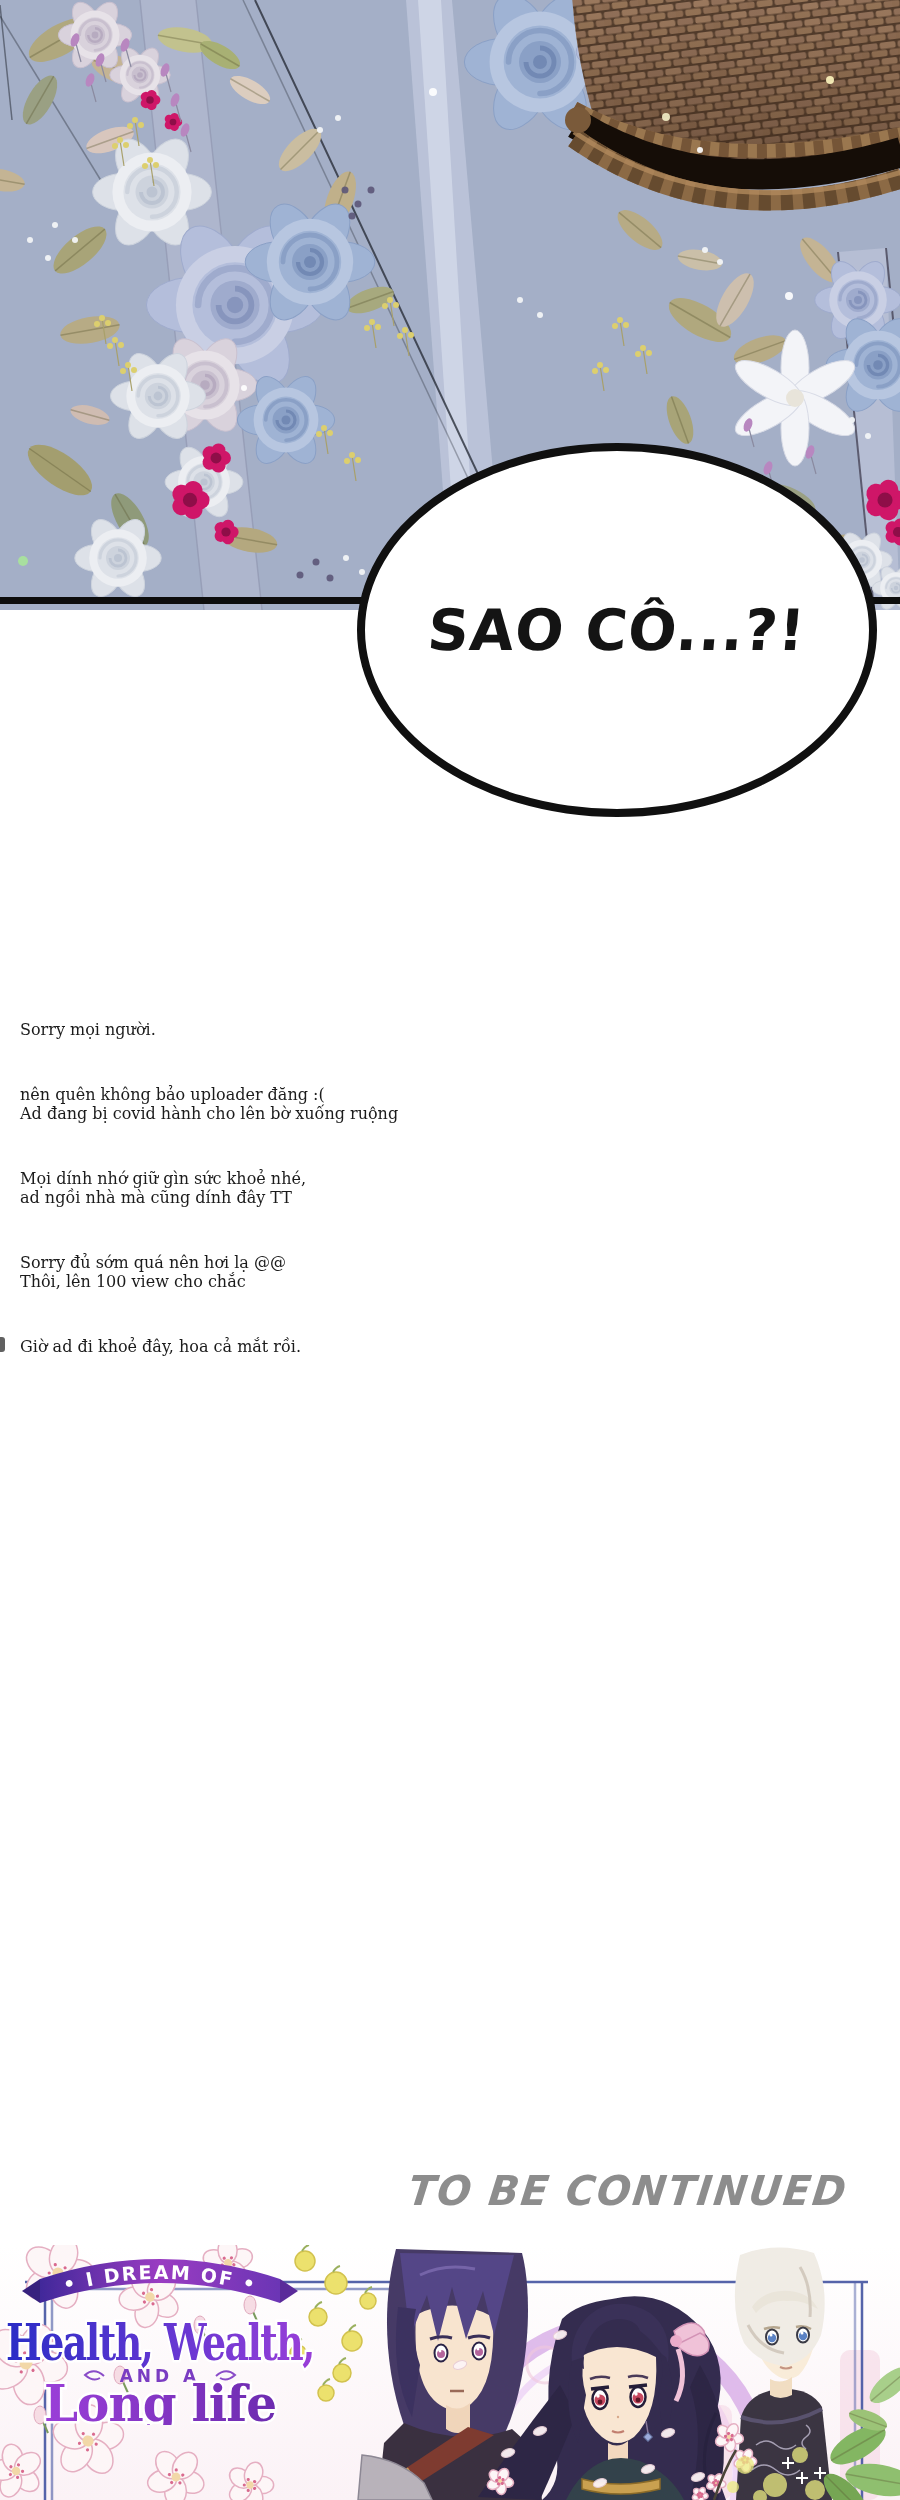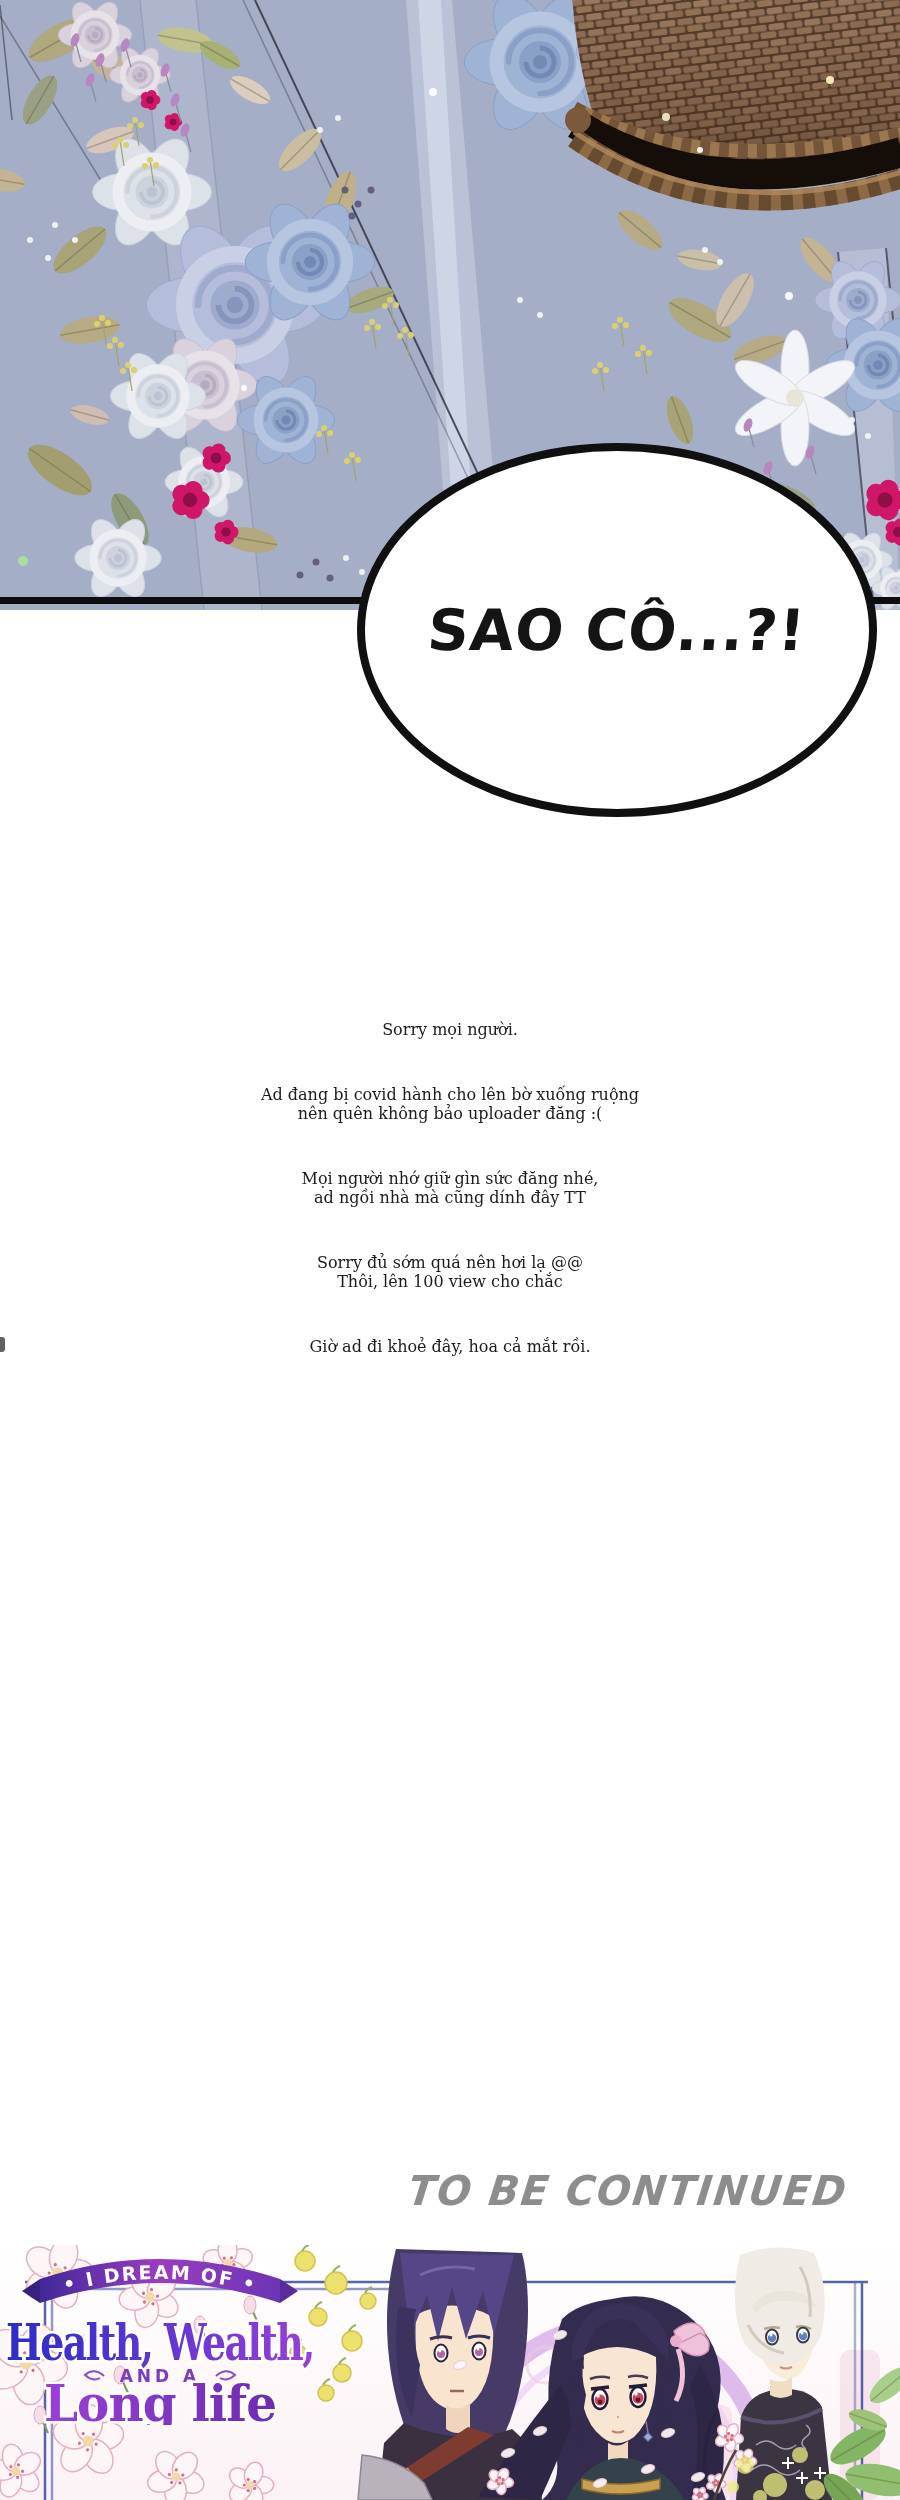--- a/index.html
+++ b/index.html
@@ -8,21 +8,21 @@
   
   .floral-panel{position:absolute;left:0;top:0;width:900px;height:610px;}
   .floral-panel svg{display:block;}
   
   .speech-bubble{position:absolute;left:357px;top:443px;width:520px;height:374px;
         background:#ffffff;border:8px solid #101010;border-radius:50%;
         display:flex;align-items:center;justify-content:center;z-index:5;box-sizing:border-box;}
   .speech-bubble span{font-family:"DejaVu Sans", sans-serif;font-weight:bold;font-size:57px;
         letter-spacing:1px;color:#141414;transform:skewX(-5deg);white-space:nowrap;}
   
-  .note{position:absolute;left:20px;right:20px;top:1020px;text-align:center;color:#1b1b1b;}
+  .note{position:absolute;left:20px;right:20px;top:1020px;color:#1b1b1b;}
   .note p{margin:0;font-size:37px;line-height:44px;}
   .note p + p{margin-top:46px;}
   
   .continued{position:absolute;left:628px;top:2167px;transform:translateX(-50%) skewX(-7deg) scaleX(.97);
         font-family:"DejaVu Sans", sans-serif;font-weight:bold;font-style:italic;
         font-size:41px;letter-spacing:2px;color:#8d8d8d;white-space:nowrap;}
   
   .edge-artifact{position:absolute;left:0;top:1337px;width:5px;height:15px;background:#3a3a3a;
         opacity:.8;border-radius:0 3px 3px 0;}
   
@@ -614,26 +614,26 @@
     <span>SAO CÔ...?!</span>
   </div>
 
   <section class="note">
     <p>
       </p>
       <div>Sorry mọi người.</div>
     <p></p>
     <p>
       </p>
+      <div>nên quên không bảo uploader đăng :(</div>
       <div>Ad đang bị covid hành cho lên bờ xuống ruộng</div>
-      <div>nên quên không bảo uploader đăng :(</div>
     <p></p>
     <p>
       </p>
-      <div>Mọi người nhớ giữ gìn sức đăng nhé,</div>
+      <div>Mọi dính nhớ giữ gìn sức khoẻ nhé,</div>
       <div>ad ngồi nhà mà cũng dính đây TT</div>
     <p></p>
     <p>
       </p>
       <div>Sorry đủ sớm quá nên hơi lạ @@</div>
       <div>Thôi, lên 100 view cho chắc</div>
     <p></p>
     <p>
       </p>
       <div>Giờ ad đi khoẻ đây, hoa cả mắt rồi.</div>

